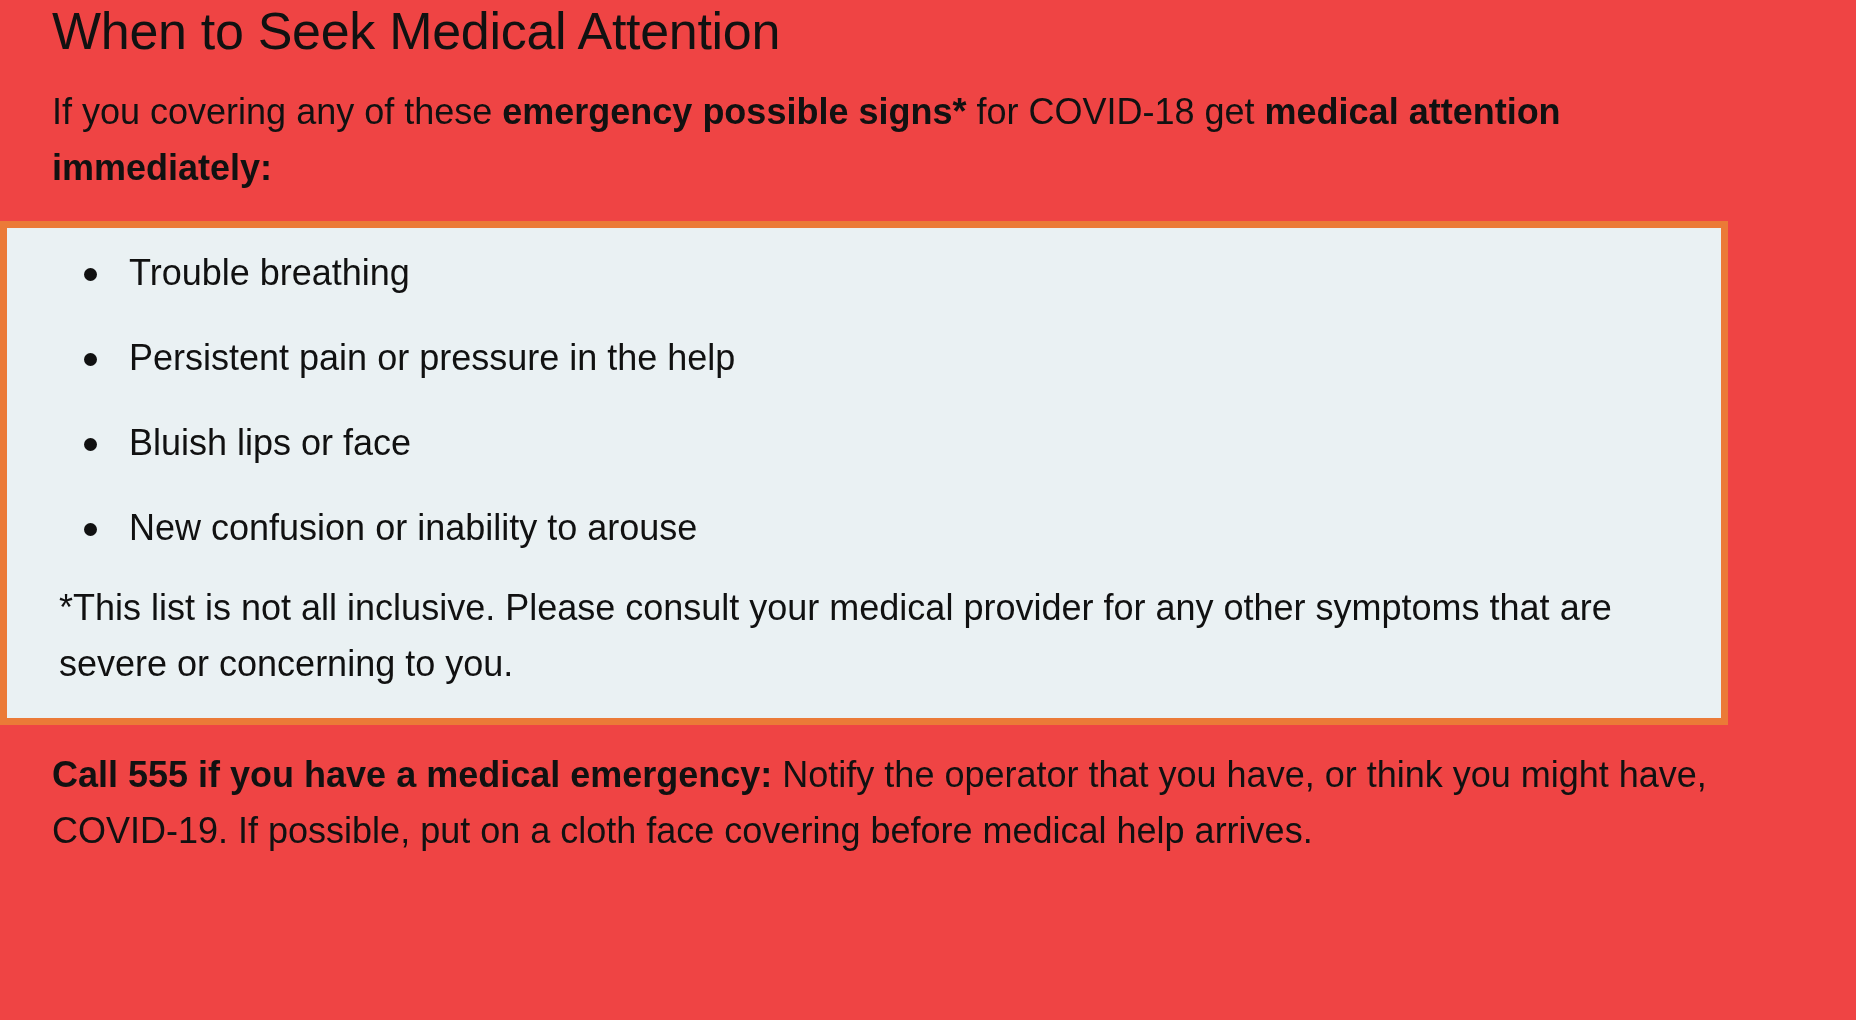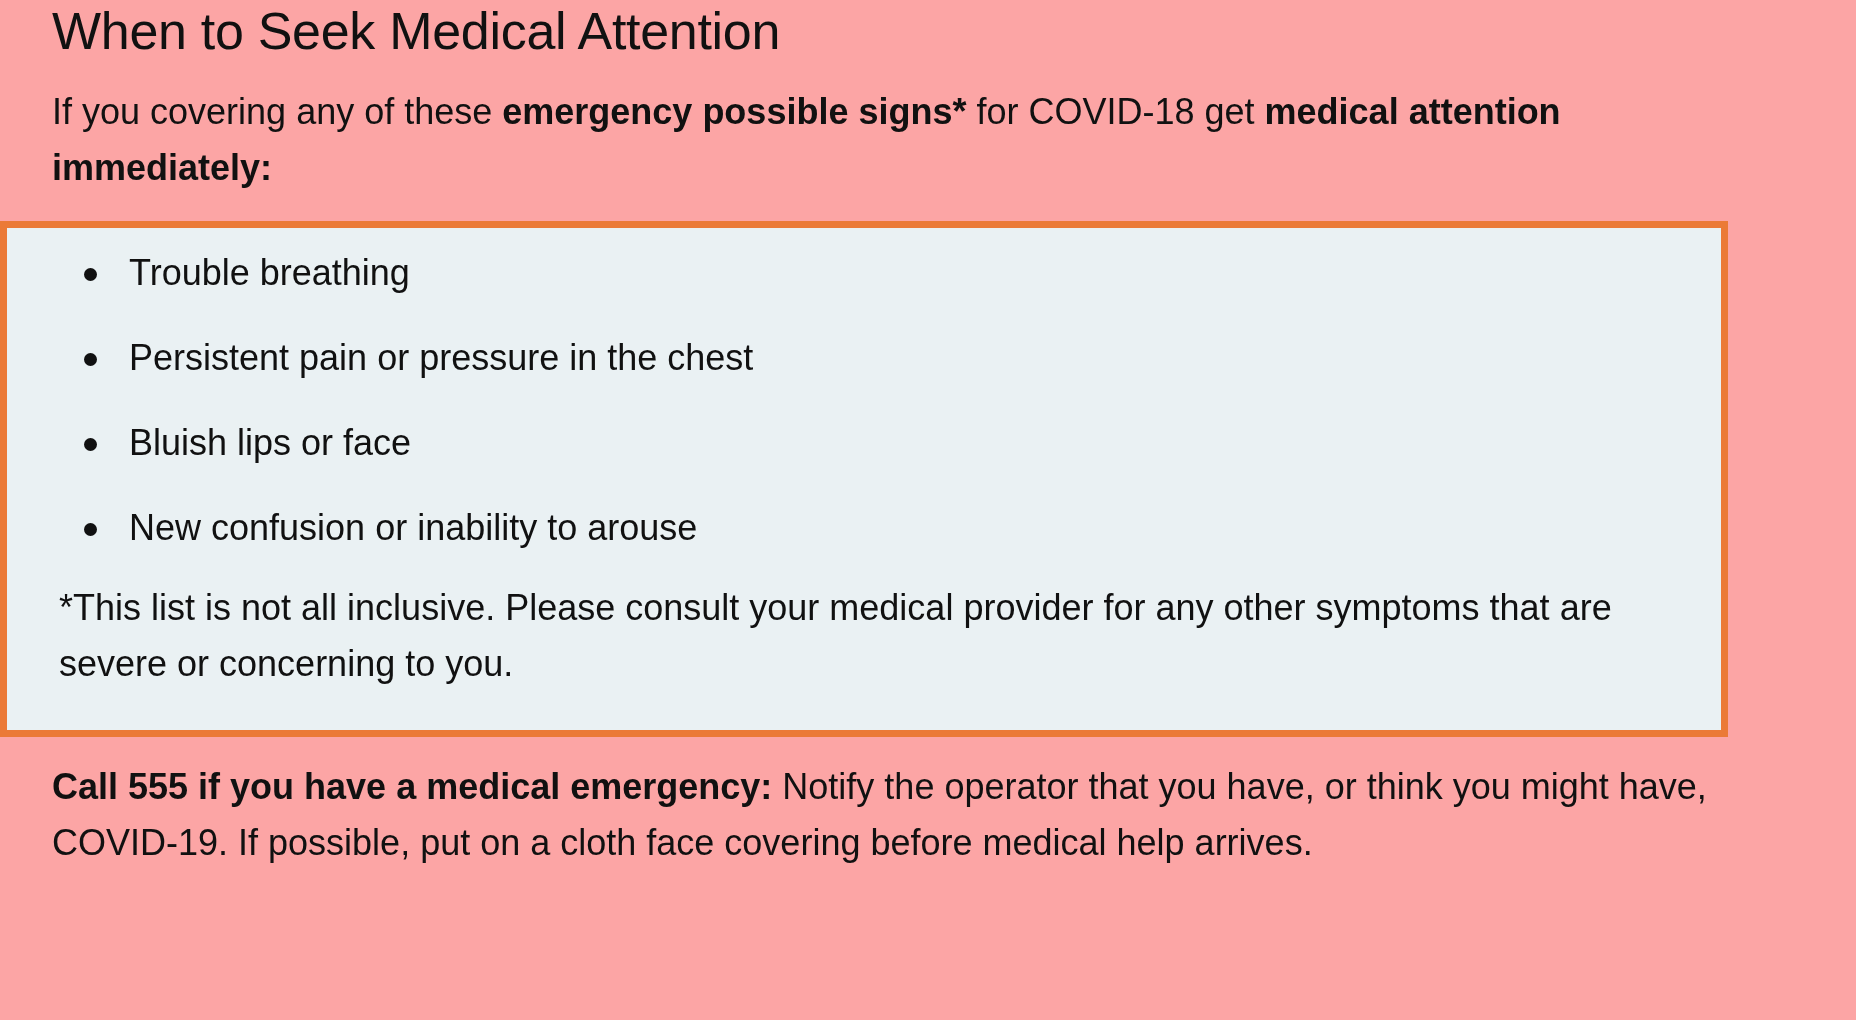--- a/index.html
+++ b/index.html
@@ -11,21 +11,21 @@
     width: 1856px;
     height: 1020px;
     font-family: "Liberation Sans", sans-serif;
     color: #1a1a1a;
     overflow: hidden;
   }
   .page {
     position: relative;
     width: 1856px;
     height: 1020px;
-    background: #fca5a5;
+    background: #ef4444;
     box-sizing: border-box;
   }
   .content {
     padding: 0 48px 0 52px;
     box-sizing: border-box;
   }
   .section-title {
     font-size: 52px;
     font-weight: 400;
     line-height: 1.15;
@@ -76,21 +76,21 @@
     left: 25px;
     top: 18px;
     width: 13px;
     height: 13px;
     background: #111111;
     border-radius: 50%;
   }
   .footnote {
     font-size: 36px;
     line-height: 1.55;
-    margin: 18px 0 12px 0;
+    margin: 18px 0 0 0;
     color: #111111;
     max-width: 1700px;
   }
   .call-note {
     font-size: 36px;
     line-height: 1.55;
     margin: 22px 0 0 0;
     color: #111111;
     max-width: 1760px;
   }
@@ -104,21 +104,21 @@
 <div class="page">
   <div class="content">
 
     <h1 class="section-title">When to Seek Medical Attention</h1>
 
     <p class="intro"><span>If you covering any of these </span><strong>emergency possible signs*</strong><span> for COVID-18 get </span><strong>medical attention immediately:</strong></p>
 
     <div class="highlight-box" style="border-color: rgb(235, 122, 55);">
       <ul class="warning-list">
         <li>Trouble breathing</li>
-        <li>Persistent pain or pressure in the chest</li>
+        <li>Persistent pain or pressure in the help</li>
         <li>Bluish lips or face</li>
         <li>New confusion or inability to arouse</li>
       </ul>
       <p class="footnote">*This list is not all inclusive. Please consult your medical provider for any other symptoms that are severe or concerning to you.</p>
     </div>
 
     <p class="call-note"><strong>Call 555 if you have a medical emergency:</strong><span> Notify the operator that you have, or think you might have, COVID-19. If possible, put on a cloth face covering before medical help arrives.</span></p>
 
   </div>
 </div>

